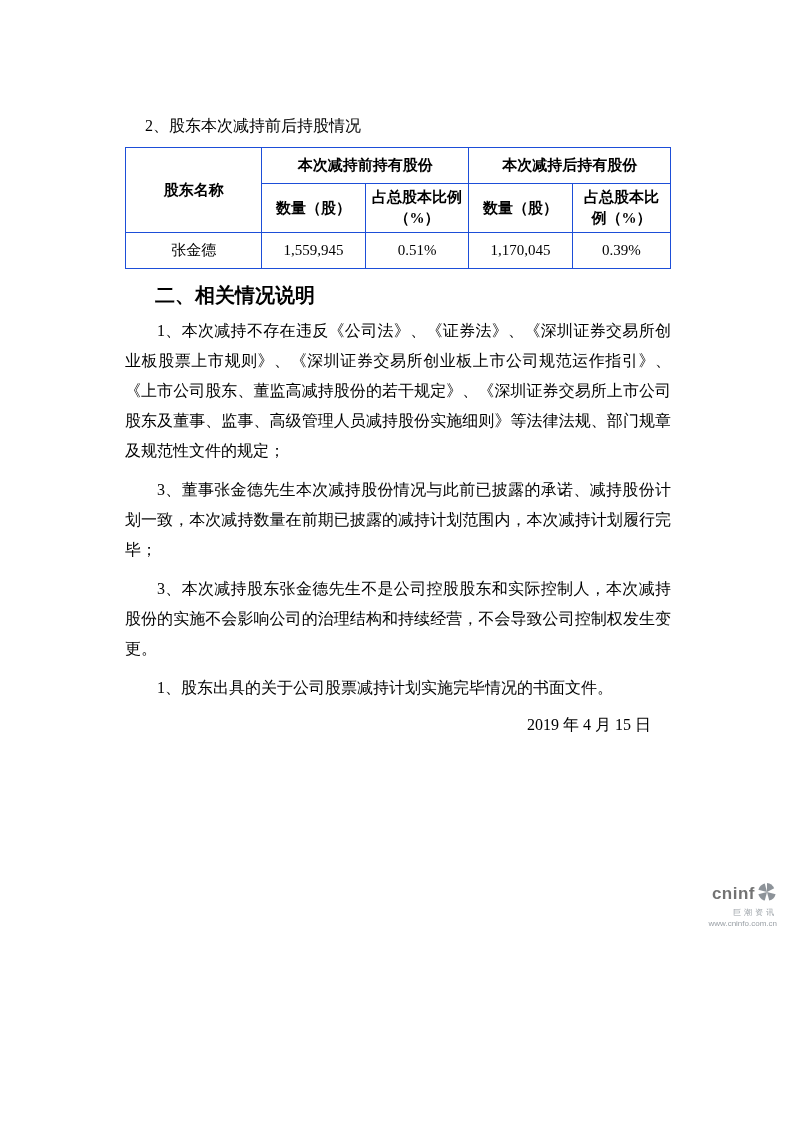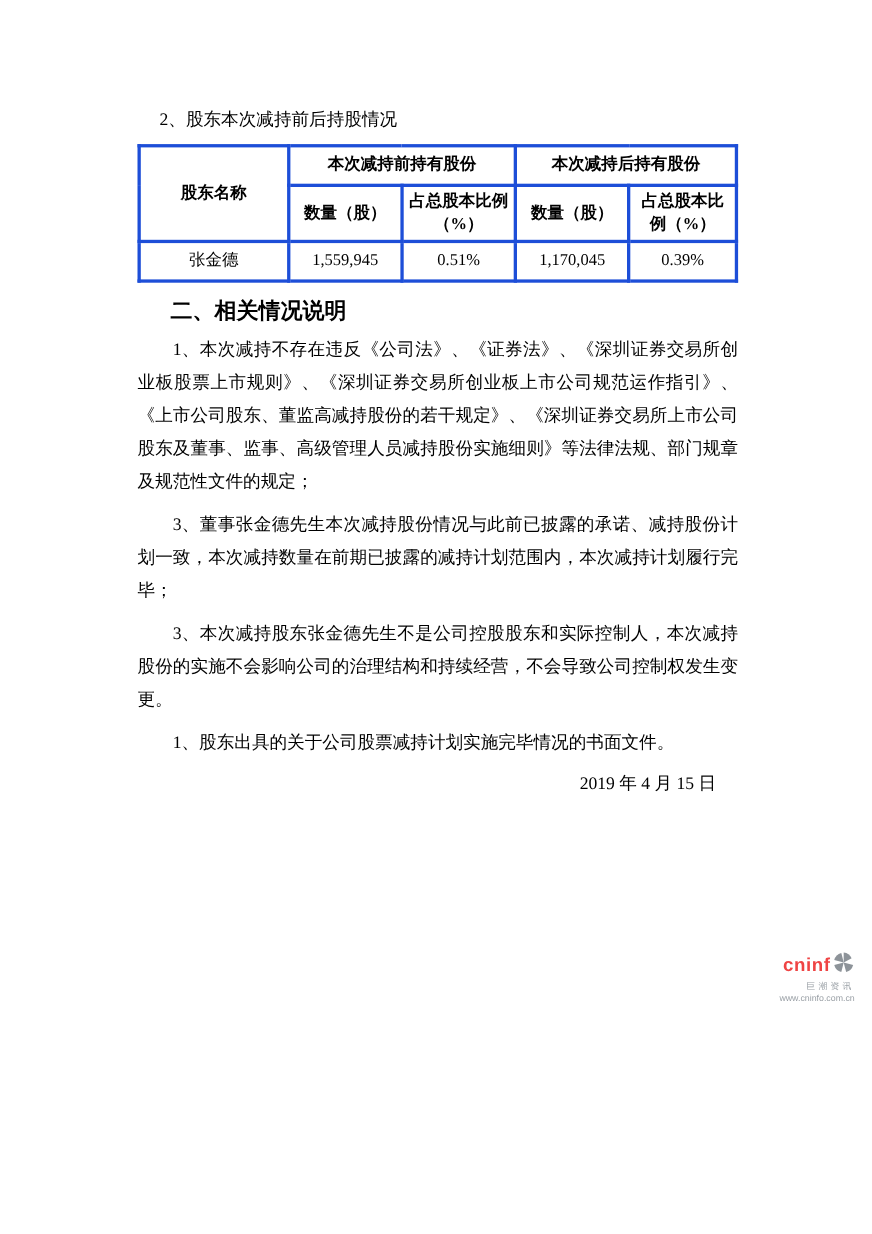--- a/index.html
+++ b/index.html
@@ -5,21 +5,21 @@
   * { margin: 0; padding: 0; box-sizing: border-box; }
   html, body { background: #ffffff; }
   body {
     font-family: "Liberation Serif", "DejaVu Serif", serif;
     color: #000000;
   }
   .page {
     position: relative;
     width: 793px;
     height: 926px;
-    margin: 0 auto;
+    margin: 16px auto;
     background: #ffffff;
     overflow: hidden;
   }
   .content {
     position: absolute;
     left: 125px;
     top: 98px;
     width: 546px;
   }
   .sec-title {
@@ -28,21 +28,21 @@
     text-indent: 20px;
     margin-bottom: 9px;
   }
   table.holdings {
     width: 100%;
     border-collapse: collapse;
     table-layout: fixed;
     margin-bottom: 13px;
   }
   table.holdings td {
-    border: 3px solid #1d4ed8;
+    border: 1px solid #1d4ed8;
     text-align: center;
     vertical-align: middle;
     font-size: 15px;
     line-height: 21px;
     padding: 3px 5px;
   }
   table.holdings td.th { font-weight: bold; }
   table.holdings tr.r1 td { height: 36px; }
   table.holdings tr.r2 td { height: 48px; }
   table.holdings tr.rdata td { height: 36px; font-weight: normal; }
@@ -94,21 +94,21 @@
   }
   .logo-row {
     display: flex;
     align-items: center;
     justify-content: flex-end;
     gap: 2px;
   }
   .logo-text {
     font-size: 17px;
     font-weight: bold;
-    color: #ef4444;
+    color: #737373;
     letter-spacing: 0.5px;
   }
   .brand-cn {
     font-size: 8px;
     letter-spacing: 3px;
     color: #9aa0a6;
     margin-top: 1px;
     text-align: right;
   }
   .brand-url {

